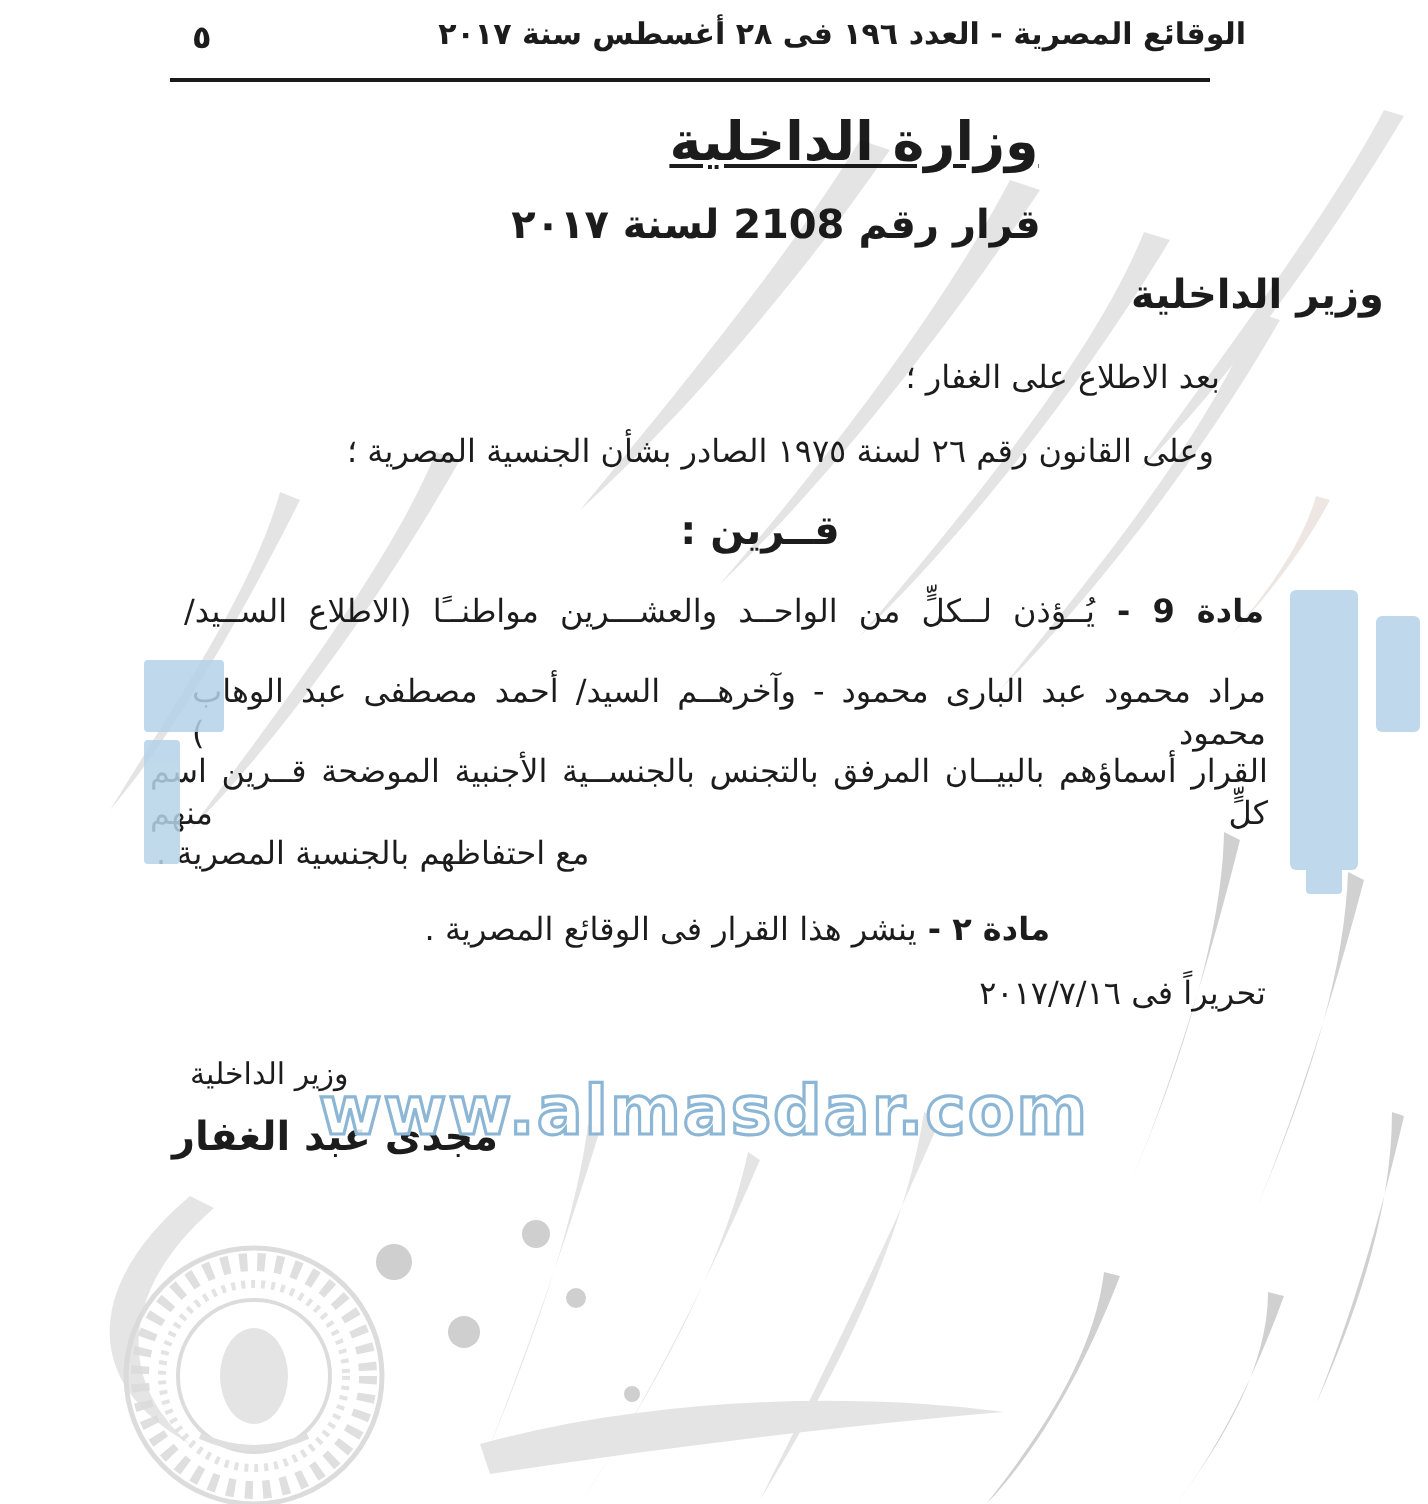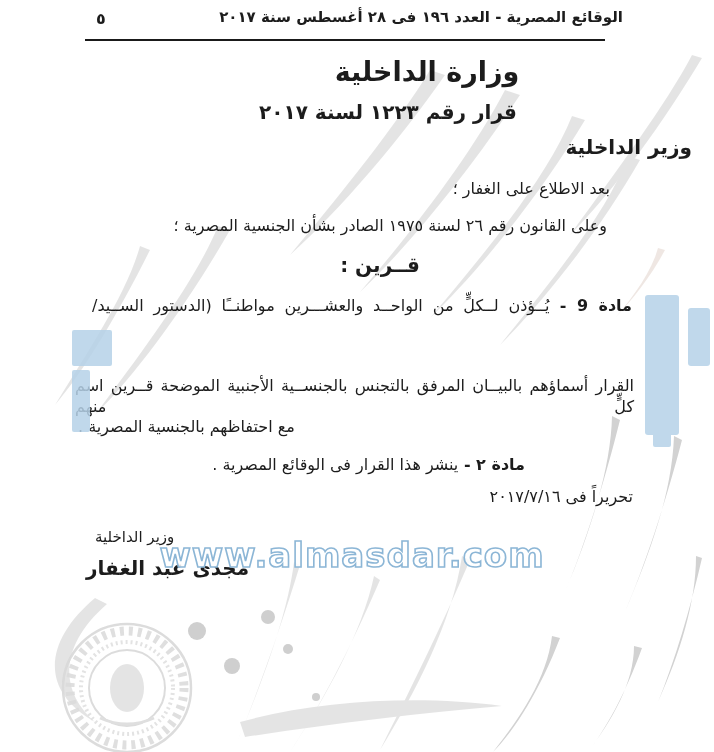--- a/index.html
+++ b/index.html
@@ -10,21 +10,21 @@
     overflow:hidden;
     font-family:"DejaVu Sans", sans-serif;
     color:#1c1c1c;
     direction:rtl;
   }
   .line{position:absolute;white-space:nowrap;line-height:1.25;}
   .jline{position:absolute;line-height:1.3;text-align:justify;text-align-last:justify;white-space:normal;}
   .hdr{top:8px;right:91px;font-size:15px;font-weight:bold;}
   .pagenum{top:9px;left:96px;font-size:16px;font-weight:bold;}
   .rule{position:absolute;top:39px;left:85px;width:520px;height:2px;background:#1a1a1a;}
-  .title{top:56px;left:140px;right:0;text-align:center;font-size:27px;font-weight:bold;white-space:nowrap;position:absolute;}
+  .title{top:56px;left:140px;right:0;text-align:center;font-size:27px;font-weight:bold;white-space:nowrap;position:absolute;text-decoration:underline;}
   .decree{top:100px;left:62px;right:0;text-align:center;font-size:20px;font-weight:bold;white-space:nowrap;position:absolute;}
   .authority{top:135px;right:22px;font-size:20px;font-weight:bold;}
   .pre1{top:179px;right:104px;font-size:16px;}
   .pre2{top:216px;right:107px;font-size:16px;}
   .qarrar{top:253px;left:46px;right:0;text-align:center;font-size:20px;font-weight:bold;white-space:nowrap;position:absolute;}
   .a1l1{top:296px;right:82px;left:92px;font-size:16px;}
   .a1l2{top:336px;right:81px;left:96px;font-size:16px;}
   .a1l3{top:376px;right:80px;left:75px;font-size:16px;}
   .a1l4{top:417px;left:78px;font-size:16px;}
   .a2{top:455px;right:189px;font-size:16px;text-align:right;}
@@ -37,31 +37,32 @@
 </head>
 <body>
 
 <div class="page">
 
   <div class="line hdr">الوقائع المصرية - العدد ١٩٦ فى ٢٨ أغسطس سنة ٢٠١٧</div>
   <div class="line pagenum">٥</div>
   <div class="rule"></div>
 
   <div class="title">وزارة الداخلية</div>
-  <div class="decree">قرار رقم ١٢٢٣ لسنة ٢٠١٧</div>
+  <div class="decree">قرار رقم 2108 لسنة ٢٠١٧</div>
   <div class="line authority">وزير الداخلية</div>
 
   <div class="line pre1">بعد الاطلاع على الغفار ؛</div>
   <div class="line pre2">وعلى القانون رقم ٢٦ لسنة ١٩٧٥ الصادر بشأن الجنسية المصرية ؛</div>
 
   <div class="qarrar">قــرين :</div>
 
   <div class="jline a1l1">
-    <b>مادة 9 - </b><span>يُــؤذن لــكلٍّ من الواحــد والعشـــرين مواطنــًا (الدستور الســيد/</span>
+    <b>مادة 9 - </b><span>يُــؤذن لــكلٍّ من الواحــد والعشـــرين مواطنــًا (الاطلاع الســيد/</span>
   </div>
+  <div class="jline a1l2">مراد محمود عبد البارى محمود - وآخرهــم السيد/ أحمد مصطفى عبد الوهاب محمود )</div>
   <div class="jline a1l3">القرار أسماؤهم بالبيــان المرفق بالتجنس بالجنســية الأجنبية الموضحة قــرين اسم كلٍّ منهم</div>
   <div class="line a1l4">مع احتفاظهم بالجنسية المصرية .</div>
 
   <div class="line a2">
     <b>مادة ٢ - </b><span>ينشر هذا القرار فى الوقائع المصرية .</span>
   </div>
 
   <div class="line dated">تحريراً فى ٢٠١٧/٧/١٦</div>
   <div class="line sigtitle">وزير الداخلية</div>
   <div class="line signame">مجدى عبد الغفار</div>

